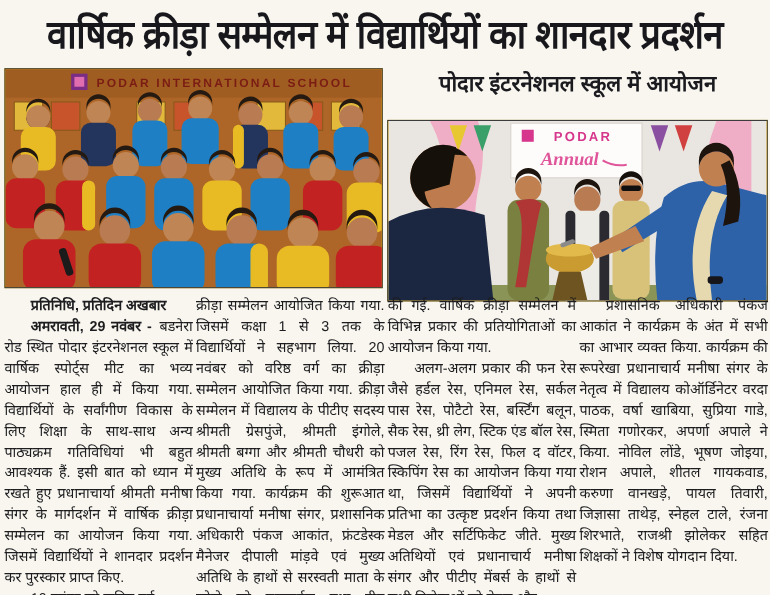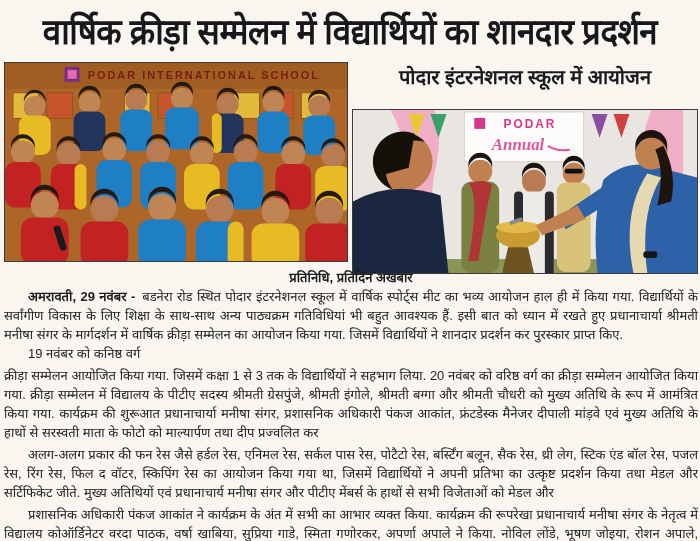--- a/index.html
+++ b/index.html
@@ -19,21 +19,21 @@
   .photo svg{display:block;width:100%;height:100%;}
 
   .subheadline{
     position:absolute;left:352px;top:62px;width:346px;height:32px;
     font-size:20px;font-weight:bold;color:#1a1a1f;text-align:center;line-height:30px;
     white-space:nowrap;overflow:hidden;
   }
 
   .article{
     position:absolute;left:4px;top:268px;width:694px;height:270px;
-    display:flex;gap:3px;flex-direction:column;
+    display:flex;gap:3px;
   }
   .col{flex:1 1 0;min-width:0;color:#1d1d20;font-size:13px;line-height:19px;text-align:justify;}
   .col p{margin:0;}
   .byline{font-weight:bold;text-align:center;}
   .indent{text-indent:24px;}
   .bold-lead{font-weight:bold;margin-right:7px;}
 </style>
 </head>
 <body>
 
@@ -262,20 +262,21 @@
   <div class="article">
     <div class="col">
       <p class="byline">प्रतिनिधि, प्रतिदिन अखबार</p>
       <p class="para indent"><b class="bold-lead">अमरावती, 29 नवंबर -</b><span>बडनेरा रोड स्थित पोदार इंटरनेशनल स्कूल में वार्षिक स्पोर्ट्स मीट का भव्य आयोजन हाल ही में किया गया. विद्यार्थियों के सर्वांगीण विकास के लिए शिक्षा के साथ-साथ अन्य पाठ्यक्रम गतिविधियां भी बहुत आवश्यक हैं. इसी बात को ध्यान में रखते हुए प्रधानाचार्या श्रीमती मनीषा संगर के मार्गदर्शन में वार्षिक क्रीड़ा सम्मेलन का आयोजन किया गया. जिसमें विद्यार्थियों ने शानदार प्रदर्शन कर पुरस्कार प्राप्त किए.</span></p>
       <p class="para indent">19 नवंबर को कनिष्ठ वर्ग</p>
     </div>
     <div class="col">
       <p class="para">क्रीड़ा सम्मेलन आयोजित किया गया. जिसमें कक्षा 1 से 3 तक के विद्यार्थियों ने सहभाग लिया. 20 नवंबर को वरिष्ठ वर्ग का क्रीड़ा सम्मेलन आयोजित किया गया. क्रीड़ा सम्मेलन में विद्यालय के पीटीए सदस्य श्रीमती ग्रेसपुंजे, श्रीमती इंगोले, श्रीमती बग्गा और श्रीमती चौधरी को मुख्य अतिथि के रूप में आमंत्रित किया गया. कार्यक्रम की शुरूआत प्रधानाचार्या मनीषा संगर, प्रशासनिक अधिकारी पंकज आकांत, फ्रंटडेस्क मैनेजर दीपाली मांड़वे एवं मुख्य अतिथि के हाथों से सरस्वती माता के फोटो को माल्यार्पण तथा दीप प्रज्वलित कर</p>
     </div>
     <div class="col">
+      <p class="para">की गई. वार्षिक क्रीड़ा सम्मेलन में विभिन्न प्रकार की प्रतियोगिताओं का आयोजन किया गया.</p>
       <p class="para indent">अलग-अलग प्रकार की फन रेस जैसे हर्डल रेस, एनिमल रेस, सर्कल पास रेस, पोटैटो रेस, बर्स्टिंग बलून, सैक रेस, थ्री लेग, स्टिक एंड बॉल रेस, पजल रेस, रिंग रेस, फिल द वॉटर, स्किपिंग रेस का आयोजन किया गया था, जिसमें विद्यार्थियों ने अपनी प्रतिभा का उत्कृष्ट प्रदर्शन किया तथा मेडल और सर्टिफिकेट जीते. मुख्य अतिथियों एवं प्रधानाचार्य मनीषा संगर और पीटीए मेंबर्स के हाथों से सभी विजेताओं को मेडल और</p>
     </div>
     <div class="col">
       <p class="para indent">प्रशासनिक अधिकारी पंकज आकांत ने कार्यक्रम के अंत में सभी का आभार व्यक्त किया. कार्यक्रम की रूपरेखा प्रधानाचार्य मनीषा संगर के नेतृत्व में विद्यालय कोऑर्डिनेटर वरदा पाठक, वर्षा खाबिया, सुप्रिया गाडे, स्मिता गणोरकर, अपर्णा अपाले ने किया. नोविल लोंडे, भूषण जोइया, रोशन अपाले, शीतल गायकवाड, करुणा वानखड़े, पायल तिवारी, जिज्ञासा ताथेड़, स्नेहल टाले, रंजना शिरभाते, राजश्री झोलेकर सहित शिक्षकों ने विशेष योगदान दिया.</p>
     </div>
   </div>
 
 </div>
 
 </body></html>

